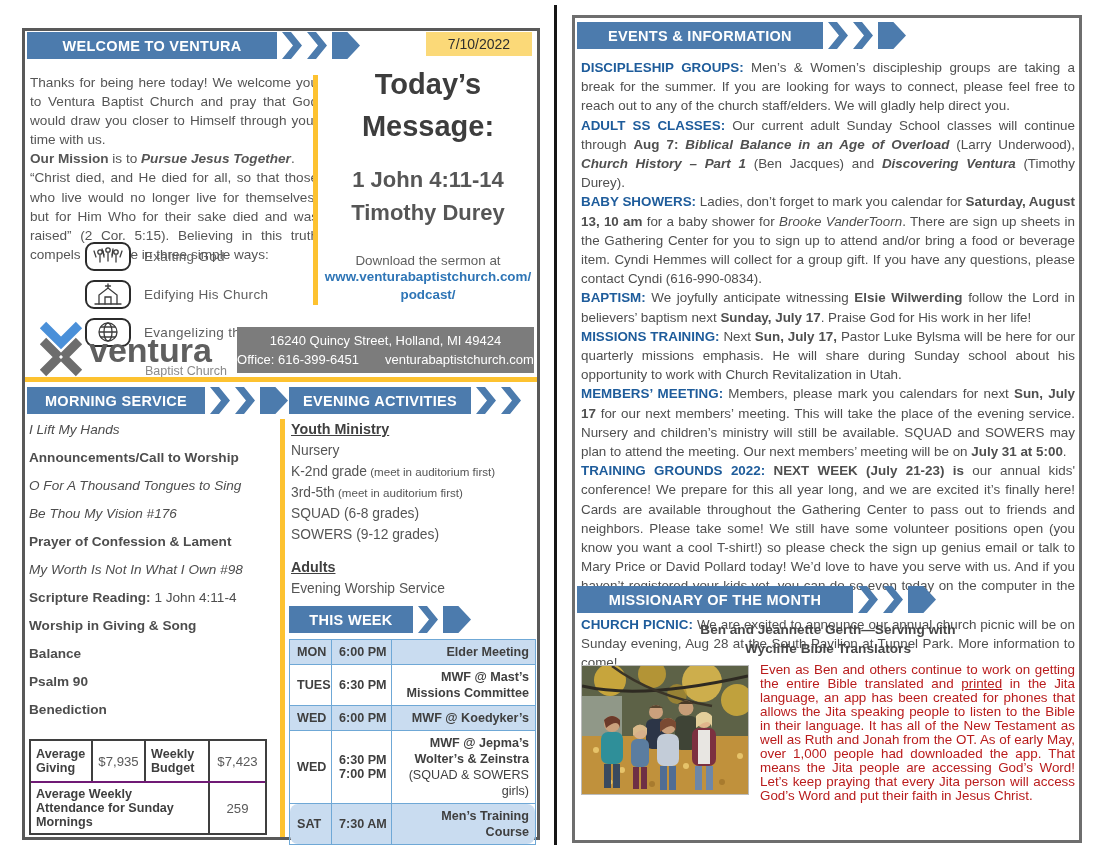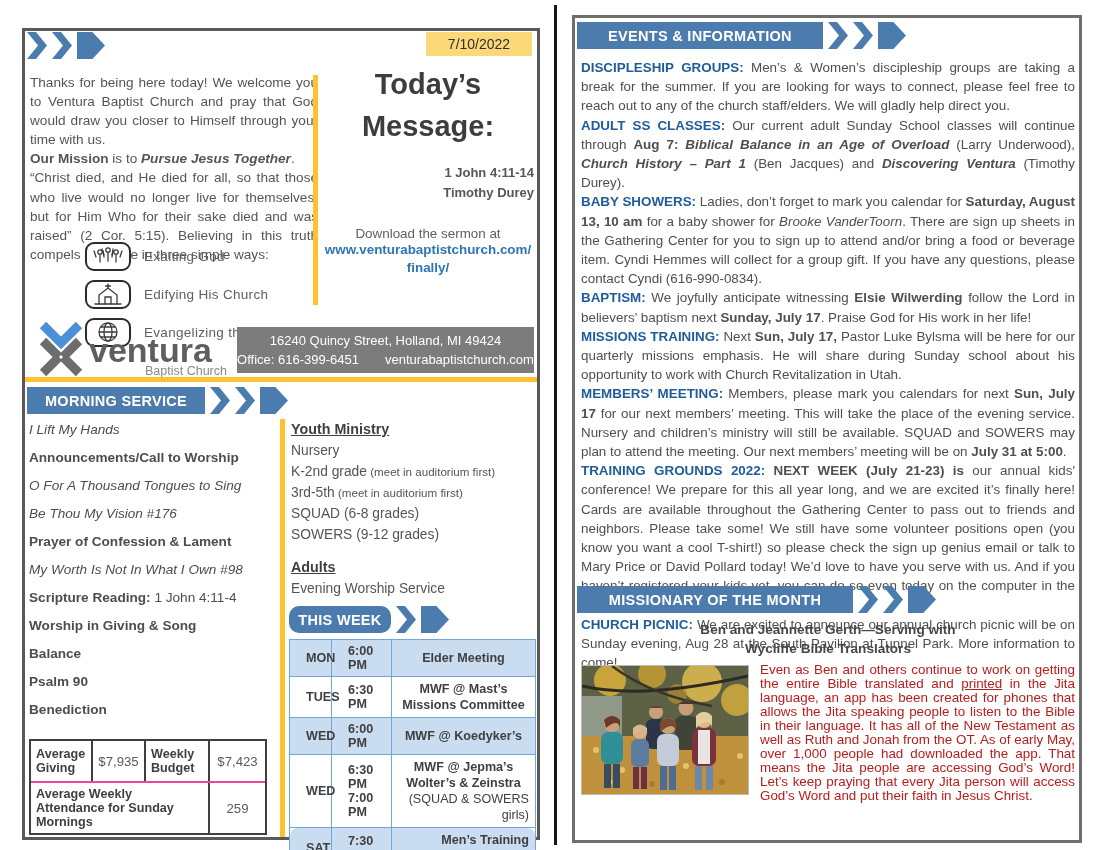--- a/index.html
+++ b/index.html
@@ -35,57 +35,57 @@
   #welcome-text p{margin:0;}
   #ways-list{position:absolute;left:60px;top:210px;width:240px;}
   .way-row{display:flex;align-items:center;margin-bottom:8px;height:30px;}
   .way-icon{width:46px;height:29px;border:2.5px solid #2b2b2b;border-radius:9px;display:flex;align-items:center;justify-content:center;flex:0 0 46px;background:#fff;}
   .way-label{margin-left:13px;font-size:13.5px;color:#5f5f5f;letter-spacing:.3px;white-space:nowrap;}
 
   #logo{position:absolute;left:12px;top:288px;width:218px;height:58px;}
   #yline-top{position:absolute;left:288px;top:44px;width:5px;height:230px;background:var(--gold);}
   #message{position:absolute;left:297px;top:32px;width:212px;text-align:center;}
   #message .title{font-size:29px;font-weight:700;color:var(--dark);line-height:1.45;margin-bottom:16px;}
-  #message .passage,#message .speaker{font-size:13px;font-weight:700;color:#565656;line-height:1.5;text-align:right;}
+  #message .passage,#message .speaker{font-size:22px;font-weight:700;color:#565656;line-height:1.5;}
   #message .dl-label{margin-top:24px;font-size:13.4px;color:#5f5f5f;}
   #message .dl-url{font-size:13.4px;font-weight:700;color:var(--link-blue);line-height:1.35;cursor:pointer;}
 
   #address-bar{position:absolute;left:212px;top:296px;width:297px;height:46px;background:var(--graybar);
     color:#fff;font-size:13px;display:flex;flex-direction:column;justify-content:center;align-items:center;line-height:19px;}
   #address-bar .l2{display:flex;gap:26px;}
   #yline-mid{position:absolute;left:0;top:346px;width:512px;height:5px;background:var(--gold);}
   #yline-bottom{position:absolute;left:255px;top:388px;width:5px;height:418px;background:var(--gold);}
 
   
   #banner-morning{left:2px;top:356px;} #banner-morning .bar{width:178px;}
   #morning-list{position:absolute;left:4px;top:390px;width:250px;}
   .m-item{font-size:13.6px;color:#4d4d4d;margin-bottom:10px;line-height:18px;}
   #stats-table{position:absolute;left:4px;top:708px;width:238px;border:2px solid #3f3f3f;font-size:12.6px;color:#3f3f3f;}
-  .st-row1{display:grid;grid-template-columns:62px 53px 64px 1fr;border-bottom:2px solid #ec4899;}
+  .st-row1{display:grid;grid-template-columns:62px 53px 64px 1fr;border-bottom:2px solid #701a75;}
   .st-row2{display:grid;grid-template-columns:179px 1fr;}
   .st-cell{padding:4px 5px;display:flex;align-items:center;min-height:40px;}
   .st-cell.lbl{font-weight:700;}
   .st-cell.val{justify-content:center;color:#5a5a5a;font-size:13.2px;}
   .st-row1 .st-cell:not(:last-child),.st-row2 .st-cell:not(:last-child){border-right:2px solid #3f3f3f;}
 
   
   #banner-evening{left:264px;top:356px;} #banner-evening .bar{width:182px;}
   #evening-list{position:absolute;left:266px;top:390px;width:246px;color:#555;}
   .ev-head{font-size:14.3px;font-weight:700;color:#404040;text-decoration:underline;margin-bottom:3px;}
   .ev-item{font-size:13.8px;line-height:21px;white-space:nowrap;}
   .ev-item .note{font-size:11.6px;}
   #adults-block{margin-top:14px;}
 
-  #banner-week{left:264px;top:575px;} #banner-week .bar{width:102px;border-radius:10px;}
+  #banner-week{left:264px;top:575px;} #banner-week .bar{width:124px;}
   #week-table{position:absolute;left:264px;top:608px;width:247px;border:1.5px solid var(--tbl-blue);font-size:12.6px;color:#3f3f3f;}
   .wk-row{display:grid;grid-template-columns:42px 60px 1fr;border-bottom:1.5px solid var(--tbl-blue);}
   .wk-row:last-child{border-bottom:none;border-radius:8px;}
   .wk-row.shaded{background:var(--row-blue);}
-  .wk-day,.wk-time{display:flex;flex-direction:column;align-items:flex-start;justify-content:center;font-weight:700;padding:4px 0 4px 16px;border-right:1.5px solid var(--tbl-blue);}
-  .wk-ev{display:flex;flex-direction:column;align-items:center;justify-content:center;text-align:right;font-weight:700;padding:4px 6px;line-height:16px;}
+  .wk-day,.wk-time{display:flex;flex-direction:column;align-items:flex-start;justify-content:center;font-weight:700;padding:4px 0 4px 7px;border-right:1.5px solid var(--tbl-blue);}
+  .wk-ev{display:flex;flex-direction:column;align-items:flex-end;justify-content:center;text-align:right;font-weight:700;padding:4px 6px;line-height:16px;}
   .wk-ev .light{font-weight:400;}
 
   
   #banner-events{left:2px;top:4px;} #banner-events .bar{width:246px;}
   #events-text{position:absolute;left:6px;top:40px;width:494px;font-size:13.4px;line-height:19.2px;text-align:justify;color:#4f4f4f;}
   .ev-para{margin:0;}
   #banner-missionary{left:2px;top:568px;} #banner-missionary .bar{width:276px;}
   #missionary{position:absolute;left:6px;top:602px;width:494px;}
   #missionary .m-title{text-align:center;font-weight:700;color:#474747;font-size:13.6px;line-height:19px;}
   #missionary-body{margin-top:5px;font-size:13.4px;line-height:14px;text-align:justify;color:#b91c1c;}
@@ -94,20 +94,21 @@
 </style>
 </head>
 <body>
 
 <div class="page-canvas">
   <div class="center-divider"></div>
 
   <div class="frame" id="left-page">
 
     <div class="banner" id="banner-welcome">
+      <div class="bar">WELCOME TO VENTURA</div>
       <div class="chev"></div>
       <div class="chev"></div>
       <div class="arrow"></div>
     </div>
     <div id="date-box">7/10/2022</div>
 
     <div id="welcome-text">
       <p>Thanks for being here today! We welcome you to Ventura Baptist Church and pray that God would draw you closer to Himself through your time with us.</p>
       <p id="mission-line"><span class="b">Our Mission</span><span> is to </span><span class="bi">Pursue Jesus Together</span><span>.</span></p>
       <p>“Christ died, and He died for all, so that those who live would no longer live for themselves, but for Him Who for their sake died and was raised” (2 Cor. 5:15). Believing in this truth compels us to live in three simple ways:</p>
@@ -161,21 +162,21 @@
 
     <div id="yline-top"></div>
 
     <div id="message">
       <div class="title">Today’s Message:</div>
       <div class="passage">1 John 4:11-14</div>
       <div class="speaker">Timothy Durey</div>
       <div class="dl-label">Download the sermon at</div>
       <div class="dl-url">
         <div>www.venturabaptistchurch.com/</div>
-        <div>finally/</div>
+        <div>podcast/</div>
       </div>
     </div>
 
     <div id="address-bar">
       <div class="l1">16240 Quincy Street, Holland, MI 49424</div>
       <div class="l2">
         <span>Office: 616-399-6451</span>
         <span>venturabaptistchurch.com</span>
       </div>
     </div>
@@ -209,20 +210,25 @@
         <div class="st-cell val">$7,935</div>
         <div class="st-cell lbl">Weekly Budget</div>
         <div class="st-cell val">$7,423</div>
       </div>
       <div class="st-row2">
         <div class="st-cell lbl">Average Weekly Attendance for Sunday Mornings</div>
         <div class="st-cell val">259</div>
       </div>
     </div>
 
+    <div class="banner" id="banner-evening">
+      <div class="bar">EVENING ACTIVITIES</div>
+      <div class="chev"></div>
+      <div class="chev"></div>
+    </div>
     <div id="evening-list">
       <div class="ev-head">Youth Ministry</div>
       <div id="youth-items">
           <div class="ev-item"><span>Nursery</span></div>
           <div class="ev-item"><span>K-2nd grade</span><span class="note"> (meet in auditorium first)</span></div>
           <div class="ev-item"><span>3rd-5th</span><span class="note"> (meet in auditorium first)</span></div>
           <div class="ev-item"><span>SQUAD (6-8 grades)</span></div>
           <div class="ev-item"><span>SOWERS (9-12 grades)</span></div>
         </div>
       <div id="adults-block">

